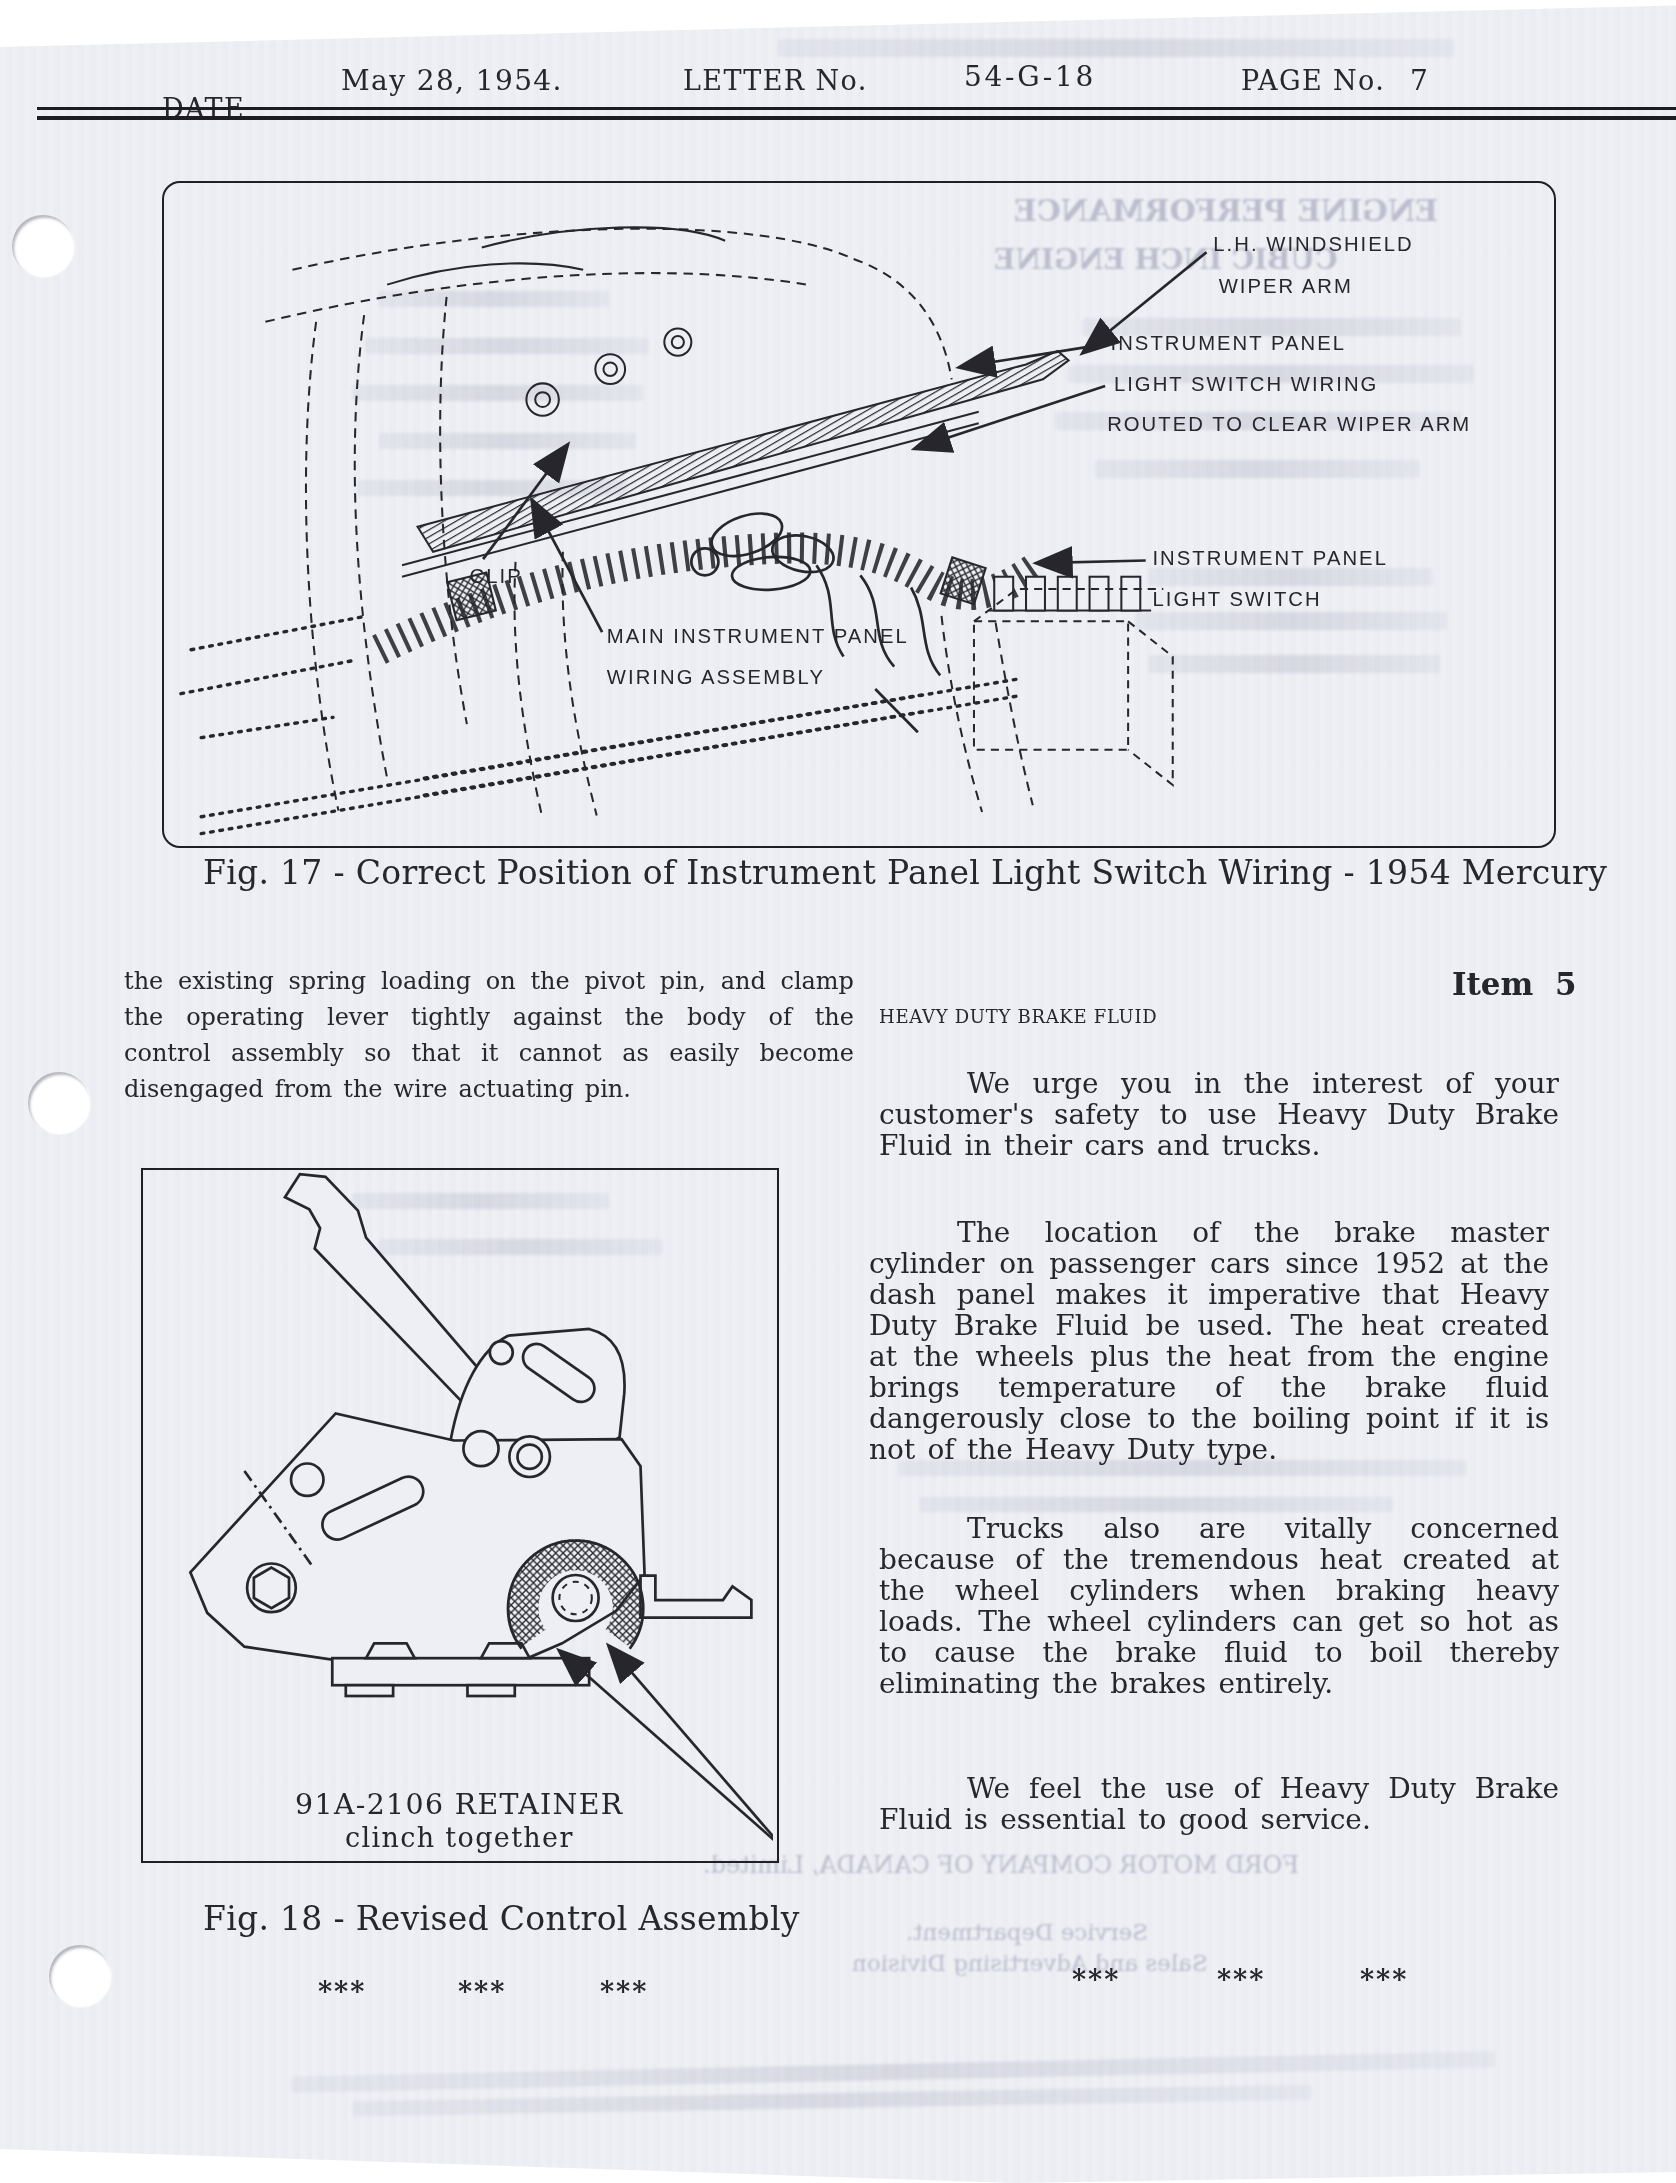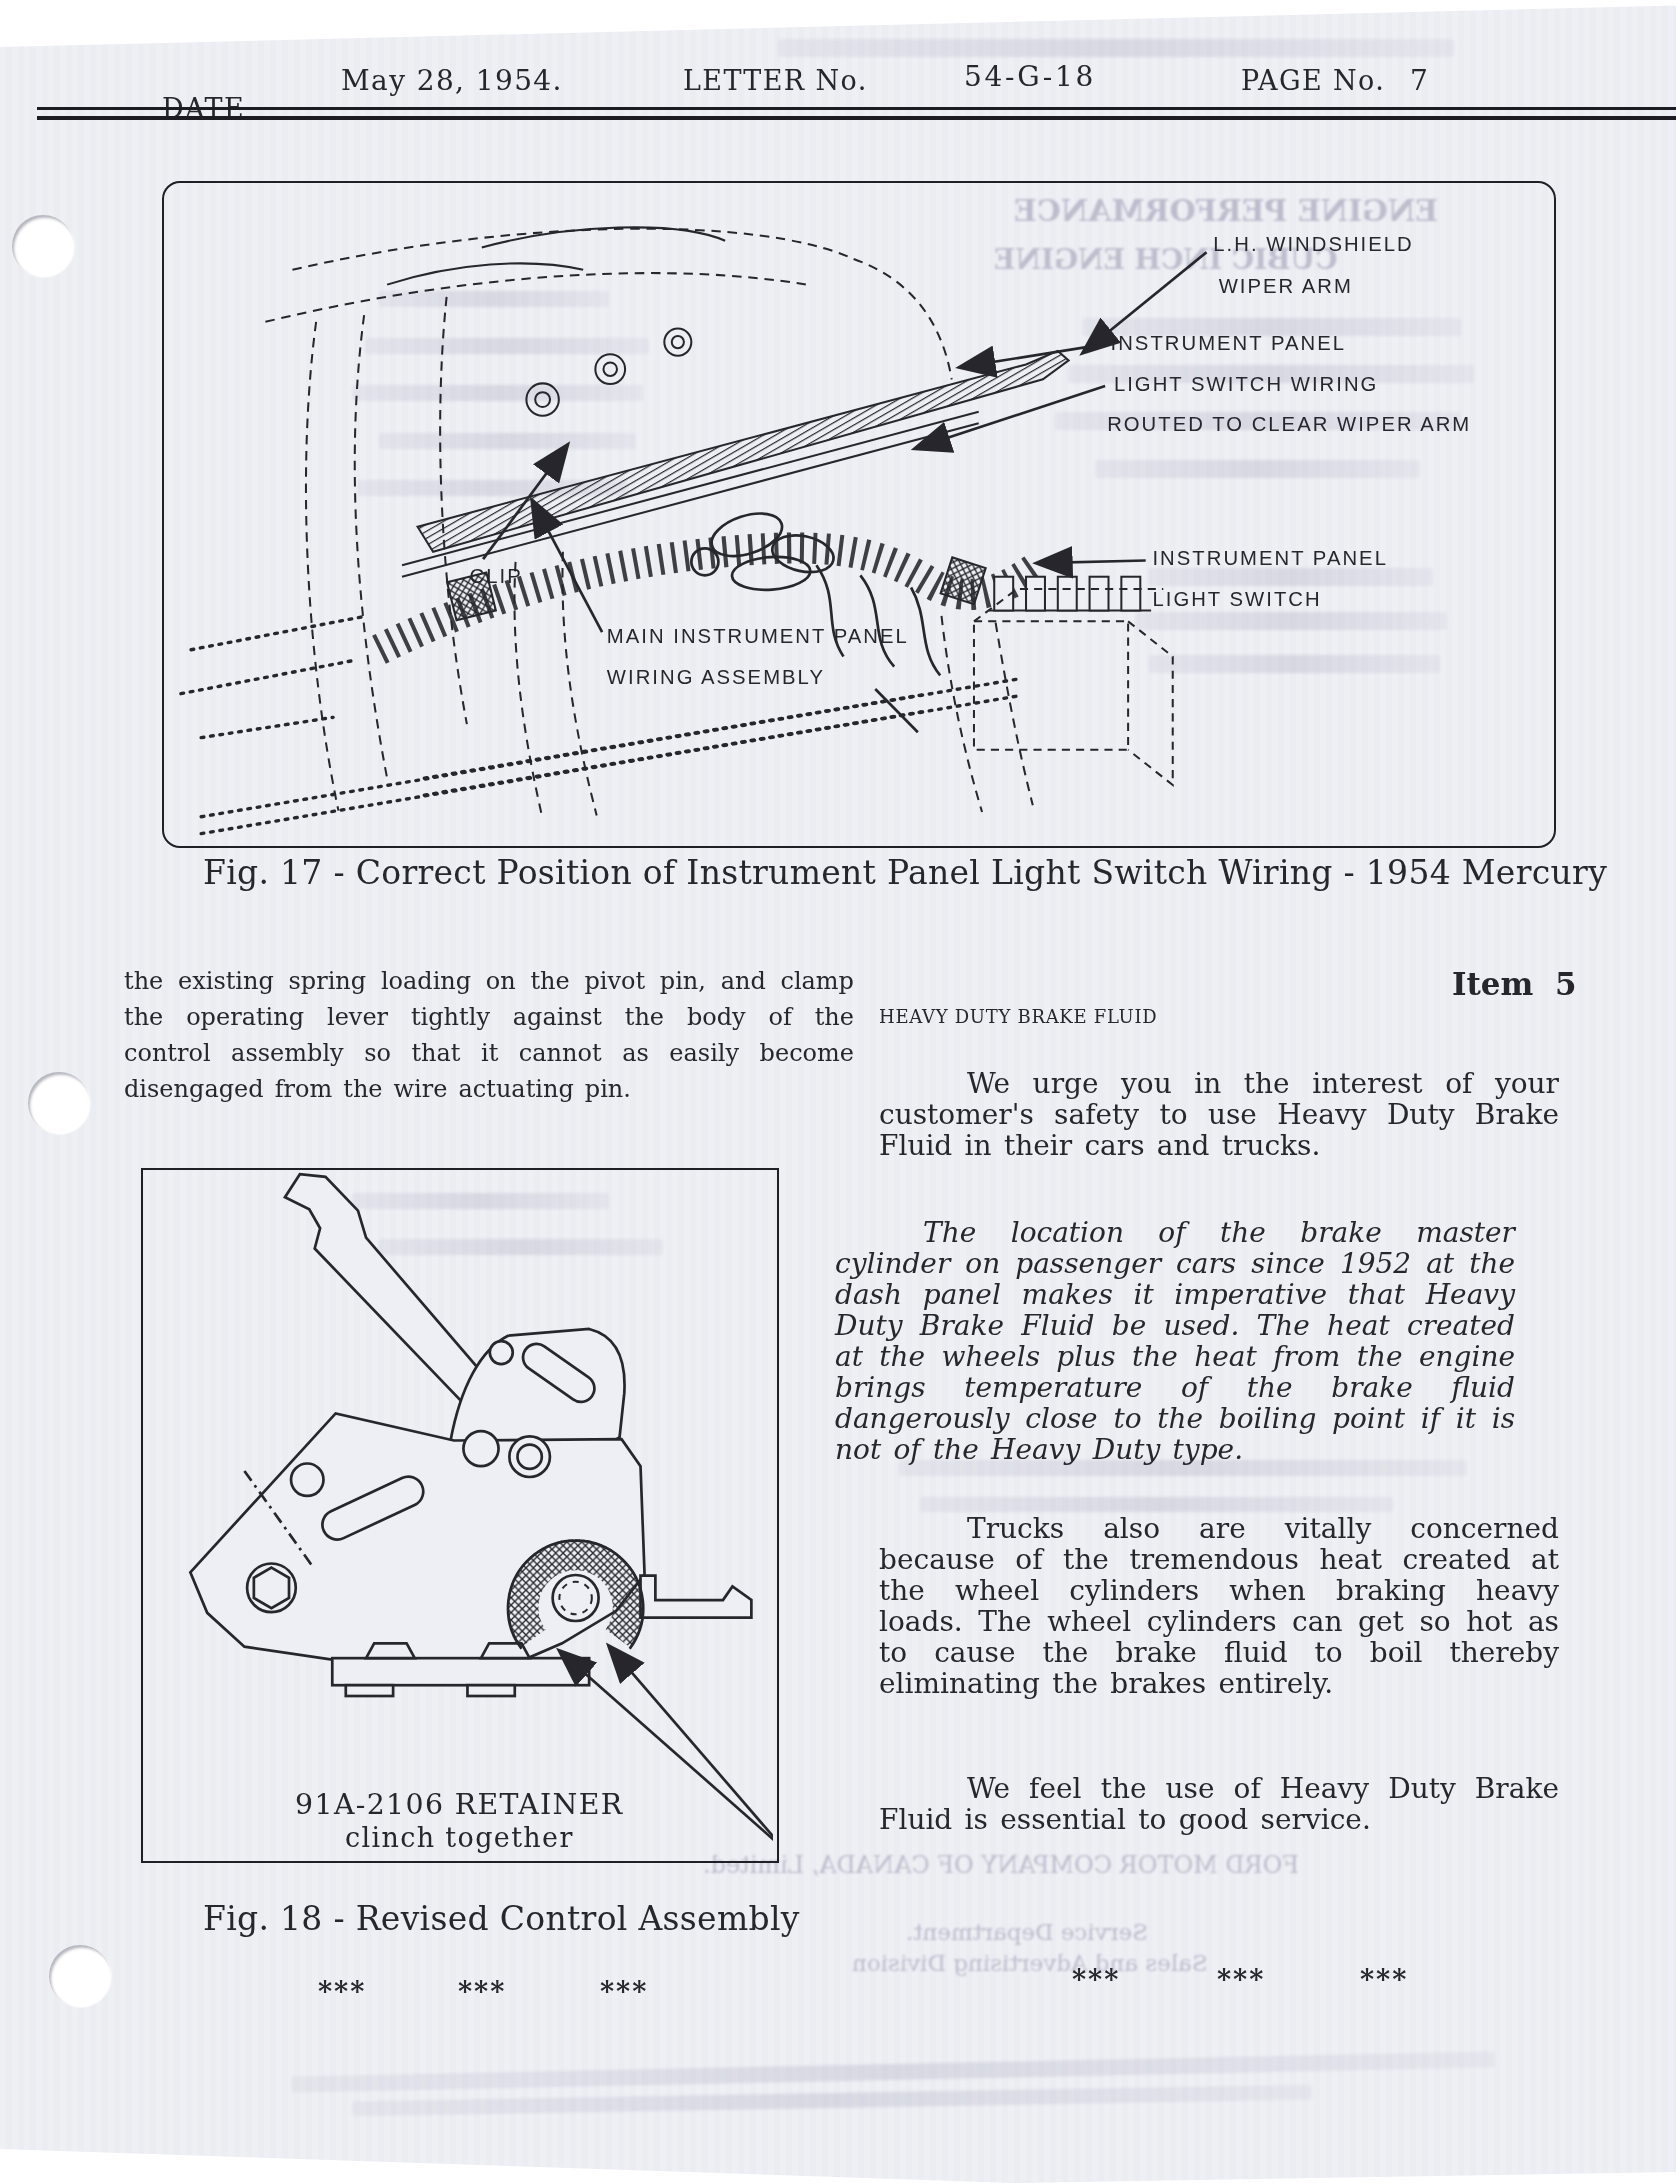--- a/index.html
+++ b/index.html
@@ -182,21 +182,21 @@
     </svg>
   </div>
 
   <div class="caption" style="left:203px;top:853px;width:1318px;">Fig. 17 - Correct Position of Instrument Panel Light Switch Wiring - 1954 Mercury</div>
 
   <div class="para" style="left:124px;top:963px;width:730px;font-size:24px;line-height:36px;">the existing spring loading on the pivot pin, and clamp the operating lever tightly against the body of the control assembly so that it cannot as easily become disengaged from the wire actuating pin.</div>
 
   <div class="h-item" style="left:1452px;top:966px;">Item 5</div>
   <div class="h-sec" style="left:879px;top:1006px;">HEAVY DUTY BRAKE FLUID</div>
   <div class="para indent" style="left:879px;top:1068px;width:680px;">We urge you in the interest of your customer's safety to use Heavy Duty Brake Fluid in their cars and trucks.</div>
-  <div class="para indent" style="left:835px;top:1217px;width:680px;font-style:italic;">The location of the brake master cylinder on passenger cars since 1952 at the dash panel makes it imperative that Heavy Duty Brake Fluid be used. The heat created at the wheels plus the heat from the engine brings temperature of the brake fluid dangerously close to the boiling point if it is not of the Heavy Duty type.</div>
+  <div class="para indent" style="left:869px;top:1217px;width:680px;">The location of the brake master cylinder on passenger cars since 1952 at the dash panel makes it imperative that Heavy Duty Brake Fluid be used. The heat created at the wheels plus the heat from the engine brings temperature of the brake fluid dangerously close to the boiling point if it is not of the Heavy Duty type.</div>
   <div class="para indent" style="left:879px;top:1513px;width:680px;">Trucks also are vitally concerned because of the tremendous heat created at the wheel cylinders when braking heavy loads. The wheel cylinders can get so hot as to cause the brake fluid to boil thereby eliminating the brakes entirely.</div>
   <div class="para indent" style="left:879px;top:1773px;width:680px;">We feel the use of Heavy Duty Brake Fluid is essential to good service.</div>
 
   <div class="figbox" style="left:141px;top:1168px;width:634px;height:691px;">
     <svg width="630" height="687" viewBox="0 0 932 1016">
       <defs>
         <pattern id="xh2" patternUnits="userSpaceOnUse" width="11" height="11">
           <path d="M0 0 L11 11 M11 0 L0 11" stroke="#26262c" stroke-width="2"></path>
         </pattern>
         <marker id="ah2" markerWidth="15" markerHeight="12" refX="13" refY="6" orient="auto">

